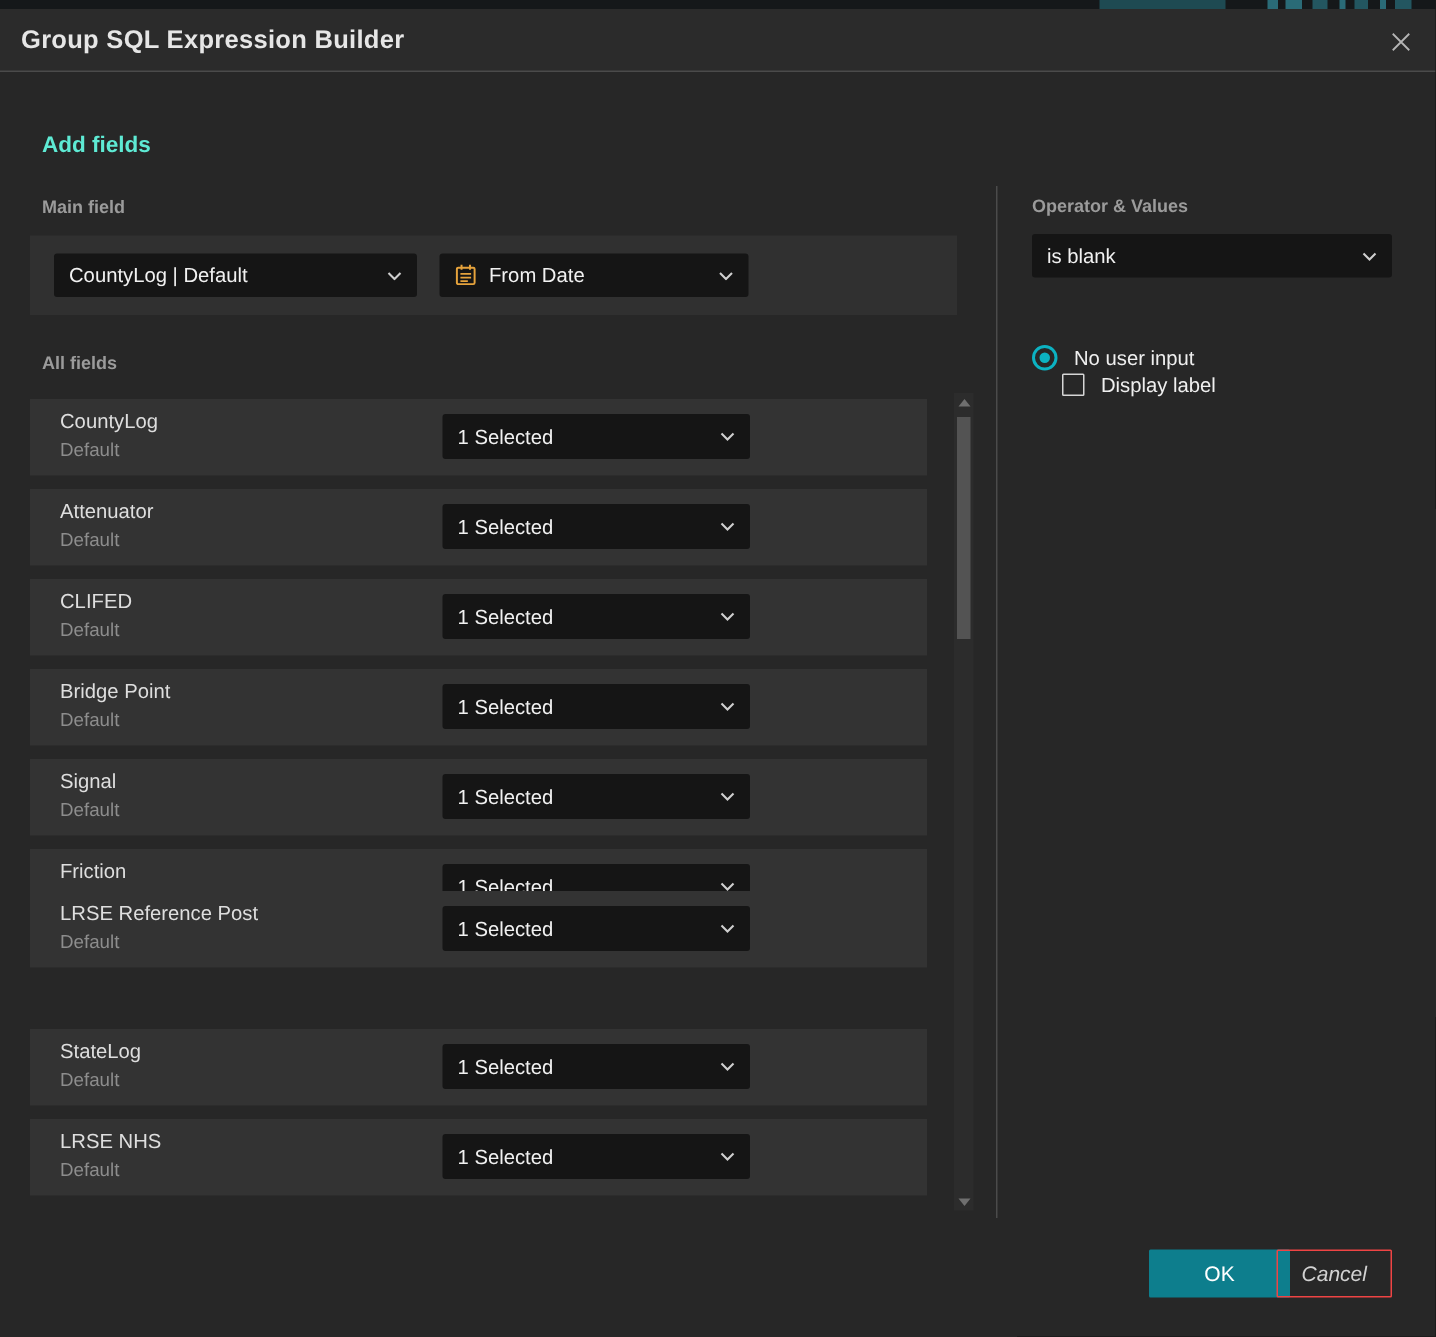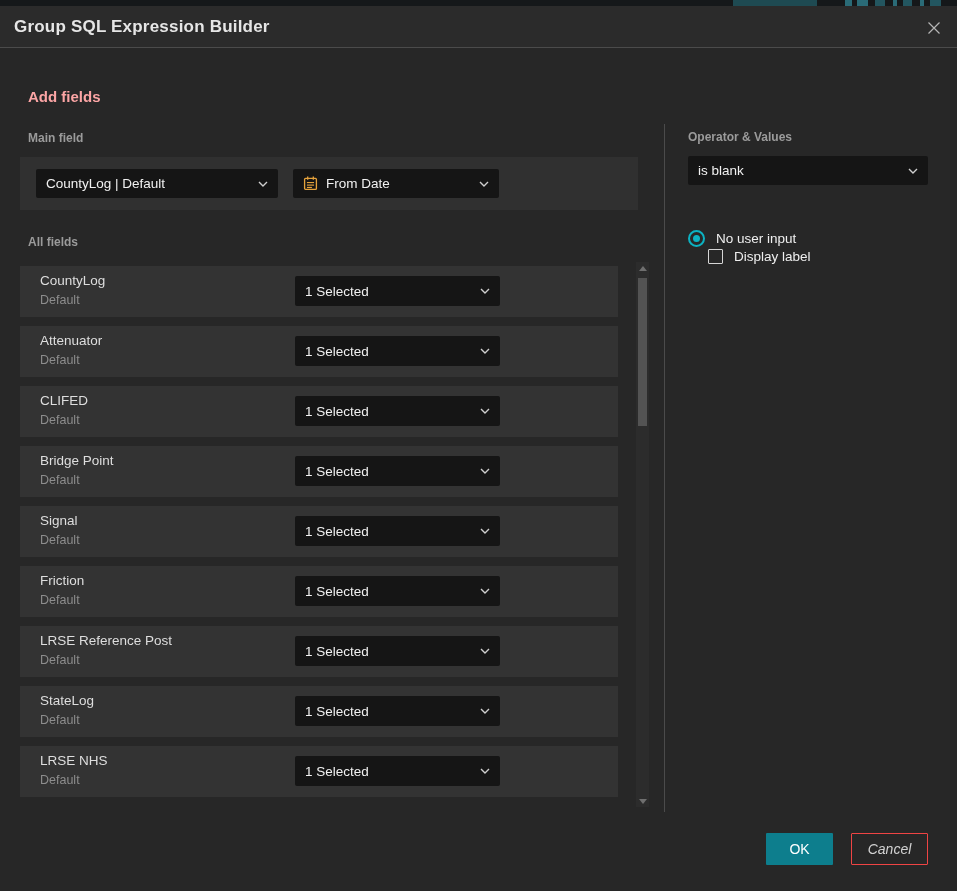--- a/index.html
+++ b/index.html
@@ -13,21 +13,21 @@
 
   
   .dialog { position:absolute; left:0; top:6px; width:957px; height:885px; background:#272727; }
   .dlg-header { position:absolute; left:0; top:0; width:957px; height:42px; background:#2b2b2b;
                 border-bottom:1px solid #4b4b4b; }
   .dlg-title { position:absolute; left:14px; top:0; height:42px; line-height:42px;
                font-size:17px; font-weight:600; color:#e6e6e6; letter-spacing:.2px; }
   .close-btn { position:absolute; right:14px; top:13px; width:18px; height:18px; cursor:pointer;
                display:flex; align-items:center; justify-content:center; }
 
-  .section-heading { position:absolute; left:28px; font-size:15px; font-weight:700; color:#fca5a5;text-align:right; }
+  .section-heading { position:absolute; left:28px; font-size:15px; font-weight:700; color:#5eead4;text-align:right; }
   .sub-heading { position:absolute; font-size:12px; font-weight:700; color:#9b9b9b; }
 
   
   .dd { position:absolute; background:#151515; border-radius:2px; display:flex; align-items:center;
         padding:0 10px; color:#f1f1f1; font-size:13.5px; cursor:pointer; }
   .dd .dd-label { flex:1 1 auto; white-space:nowrap; overflow:hidden; }
   .dd .chev { flex:0 0 auto; margin-left:8px; display:flex; align-items:center; }
 
   
   .main-field-box { position:absolute; left:20px; top:151px; width:618px; height:53px; background:#303030; }
@@ -53,21 +53,21 @@
   .choice-row { position:absolute; display:flex; align-items:center; cursor:pointer; }
   .radio-outer { width:17px; height:17px; border-radius:50%; border:2.5px solid #0cb2c2;
                  display:flex; align-items:center; justify-content:center; background:#272727; }
   .radio-dot { width:7px; height:7px; border-radius:50%; background:#0cb2c2; }
   .choice-label { margin-left:11px; font-size:13.5px; color:#efefef; }
   .checkbox { width:15px; height:15px; border:1.5px solid #d6d6d6; background:transparent; border-radius:1px; }
 
   
   .btn { position:absolute; top:827px; height:32px; display:flex; align-items:center; justify-content:center;
          font-size:14px; cursor:pointer; border-radius:1px; }
-  .btn-ok { left:766px; width:67px; background:#0d7e8d; color:#ffffff; }
+  .btn-ok { left:766px; width:94px; background:#0d7e8d; color:#ffffff; }
   .btn-cancel { left:851px; width:77px; background:transparent; border:1px solid #ef4444; color:#d2d2d2;font-style:italic; }
 </style>
 </head>
 <body>
 
 <div id="stage">
 
   <div class="topbar">
     <div class="frag" style="left:733px;width:84px;background:#1e4a52;"></div>
     <div class="frag" style="left:845px;width:7px;background:#2a6b77;"></div>
@@ -190,21 +190,21 @@
       <div class="row-sub">Default</div>
       <div class="dd row-dd">
         <span class="dd-label">1 Selected</span>
         <span class="chev">
             <svg width="10" height="6" viewBox="0 0 10 6">
               <path d="M1 1l4 4 4-4" fill="none" stroke="#cfcfcf" stroke-width="1.4"></path>
             </svg>
           </span>
       </div>
     </div>
-    <div class="field-row" style="top:588px;margin-top:32px;">
+    <div class="field-row" style="top:588px;">
       <div class="row-name">LRSE Reference Post</div>
       <div class="row-sub">Default</div>
       <div class="dd row-dd">
         <span class="dd-label">1 Selected</span>
         <span class="chev">
             <svg width="10" height="6" viewBox="0 0 10 6">
               <path d="M1 1l4 4 4-4" fill="none" stroke="#cfcfcf" stroke-width="1.4"></path>
             </svg>
           </span>
       </div>

